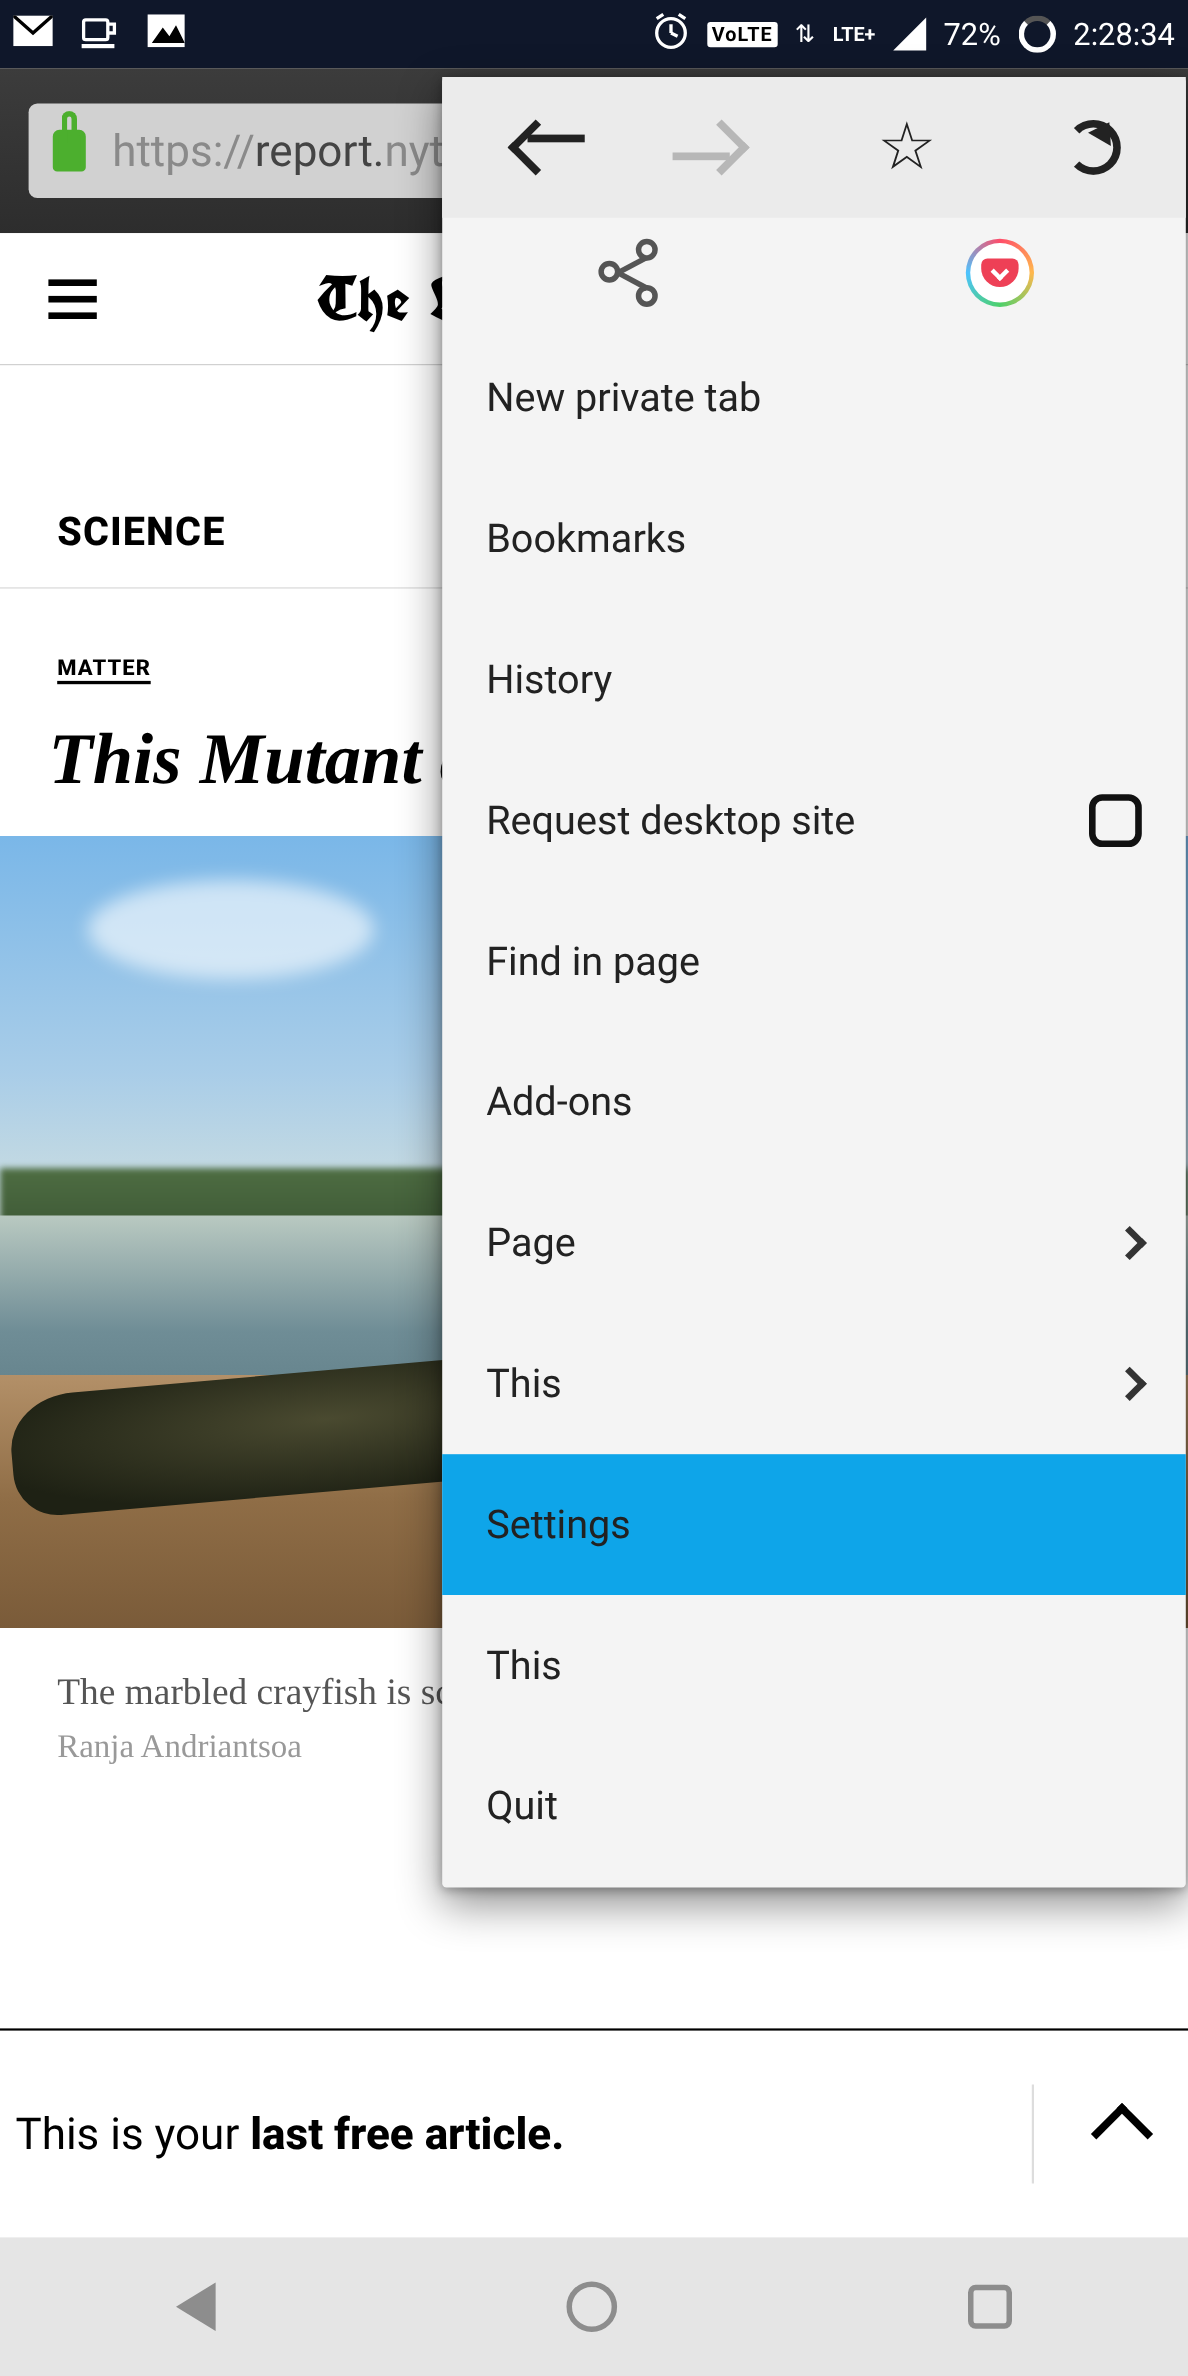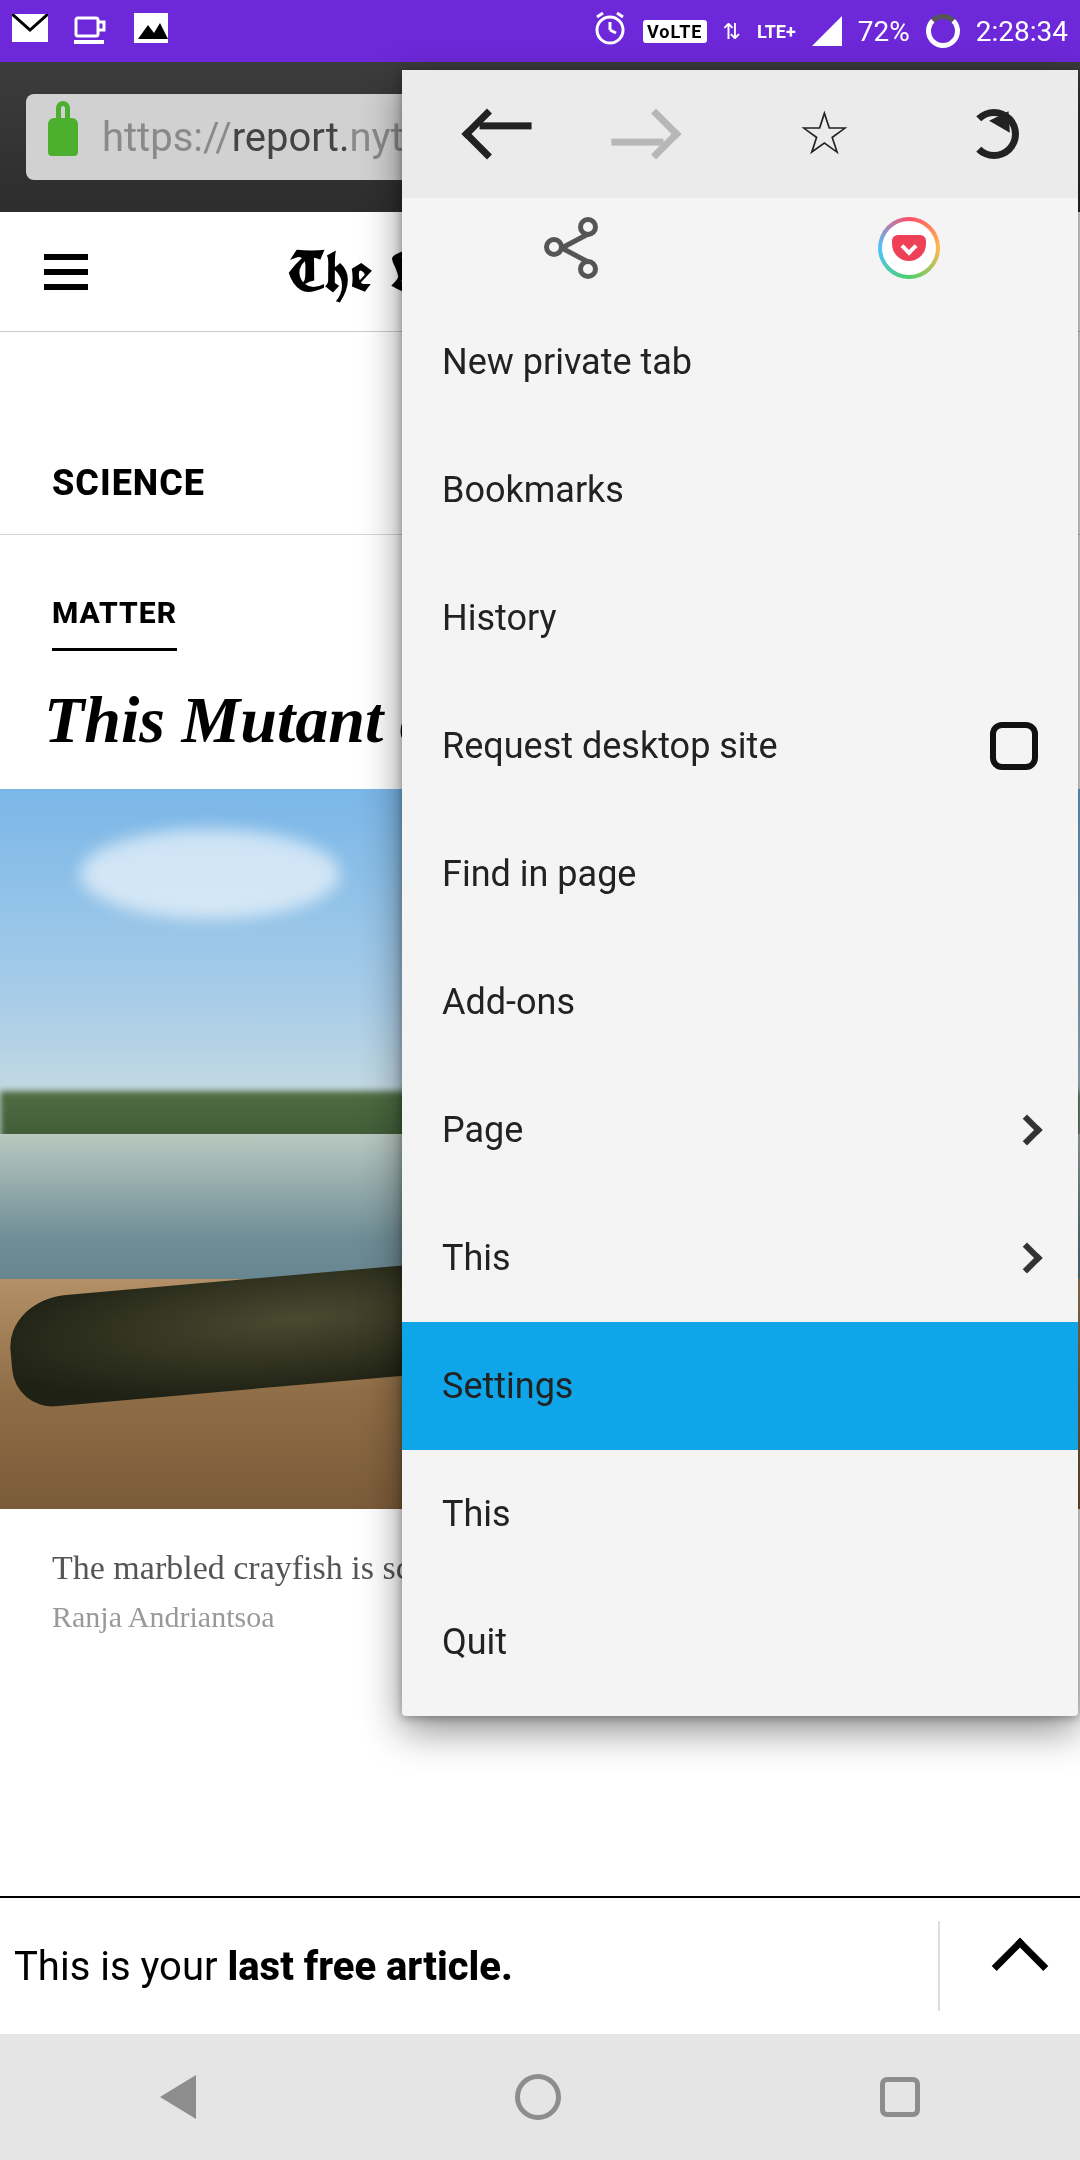--- a/index.html
+++ b/index.html
@@ -1,20 +1,20 @@
 <!DOCTYPE html>
 <html><head>
 <meta charset="utf-8">
 <style>
   * { box-sizing: border-box; margin: 0; padding: 0; }
   html, body { width: 1080px; height: 2160px; overflow: hidden; font-family: Roboto, Arial, sans-serif; background: #000; }
   .screen { width: 1080px; height: 2160px; position: relative; background: #fff; }
 
   
-  .status-bar { position: absolute; top:0; left:0; right:0; height:62px; background:#6d28d9; color:#fff; display:flex; align-items:center; padding:0 12px; font-size:28px; }
+  .status-bar { position: absolute; top:0; left:0; right:0; height:62px; background:#0f172a; color:#fff; display:flex; align-items:center; padding:0 12px; font-size:28px; }
   .status-left { display:flex; gap:26px; align-items:center; }
   .status-right { margin-left:auto; display:flex; gap:16px; align-items:center; }
   .tiny-badge { background:#fff; color:#000; font-size:18px; font-weight:700; padding:1px 4px; border-radius:3px; letter-spacing:1px; }
   .lte-txt { font-size:18px; font-weight:700; }
   .sig-tri { width:0; height:0; border-left:30px solid transparent; border-bottom:30px solid #fff; }
   .status-ring { width:34px; height:34px; border:5px solid #fff; border-top-color:#555; border-radius:50%; }
 
   
   .url-toolbar { position:absolute; top:62px; left:0; right:0; height:150px; background: linear-gradient(#3c3c3c,#2d2d2d); display:flex; align-items:center; padding:0 26px; }
   .url-field { flex:1; height:86px; background:#d1d1d1; border-radius:8px; display:flex; align-items:center; padding:0 22px; color:#8a8a8a; font-size:40px; gap:24px; }
@@ -23,36 +23,36 @@
   .url-strong { color:#444; }
 
   
   .page { position:absolute; top:212px; left:0; right:0; bottom:126px; background:#fff; overflow:hidden; }
   .site-header { height:120px; border-bottom:1px solid #ccc; display:flex; align-items:center; padding:0 44px; }
   .ham { display:flex; flex-direction:column; gap:9px; }
   .ham span { width:44px; height:6px; background:#000; }
   .nyt-logo { font-family: "UnifrakturCook","Old English Text MT","Times New Roman",serif; font-weight:700; font-size:56px; letter-spacing:2px; margin-left:200px; }
   .section-lbl { font-size:36px; font-weight:800; letter-spacing:1px; padding:130px 52px 30px; }
   .sect-div { border-bottom:1px solid #d5d5d5; margin-bottom:60px; }
-  .kicker { font-size:30px; font-weight:800; letter-spacing:1px; border-bottom:3px solid #000; display:inline-block; margin:0 52px 30px; padding-bottom:18px; }
+  .kicker { font-size:20px; font-weight:800; letter-spacing:1px; border-bottom:3px solid #000; display:inline-block; margin:0 52px 30px; padding-bottom:0; }
   .headline { font-family: Georgia, "Times New Roman", serif; font-weight:700; font-style:italic; font-size:66px; line-height:1.18; padding:0 44px 30px; }
   .hero-img { width:1080px; height:720px; position:relative; overflow:hidden; }
   .sky { position:absolute; inset:0; background:linear-gradient(#7ab7e8 0%, #a9cde8 30%, #cfdfe0 48%); }
   .trees { position:absolute; top:42%; left:0; right:0; height:70px; background:linear-gradient(#4e6d42,#3b5534); filter:blur(3px); }
   .water { position:absolute; top:48%; left:0; right:0; height:210px; background:linear-gradient(#b9c9c1,#6f8d96,#5c7a83); }
   .bank  { position:absolute; bottom:0; left:0; right:0; height:230px; background:linear-gradient(#b39068,#8f6d46,#7a5b39); }
   .crayfish { position:absolute; left:10px; bottom:120px; width:480px; height:110px; background:radial-gradient(ellipse at 60% 40%, #4a4a30 0%, #1e2114 80%); border-radius:60px 30px 30px 40px / 50px 30px 30px 40px; transform:rotate(-5deg); }
   .cloud { position:absolute; background:rgba(255,255,255,.6); border-radius:50%; filter:blur(8px); }
   .c1 { top:40px; left:80px; width:260px; height:90px; }
   .c2 { top:20px; left:420px; width:340px; height:120px; }
   .caption { font-family: Georgia,serif; font-size:34px; color:#555; line-height:1.45; padding:34px 52px 0; }
   .credit  { font-family: Georgia,serif; font-size:30px; color:#999; padding:8px 52px 0; }
 
   
-  .paywall { position:absolute; bottom:126px; left:0; right:0; height:138px; border-top:2px solid #000; background:#fff; display:flex; align-items:center; padding:0 30px 0 14px; font-size:40px; }
+  .paywall { position:absolute; bottom:126px; left:0; right:0; height:190px; border-top:2px solid #000; background:#fff; display:flex; align-items:center; padding:0 30px 0 14px; font-size:40px; }
   .paywall .divider { width:2px; height:90px; background:#ddd; margin-left:auto; margin-right:60px; }
   .chev-up { width:40px; height:40px; border-left:7px solid #000; border-top:7px solid #000; transform:rotate(45deg); margin-right:10px; }
   .pw-text b { font-weight:800; }
 
   
   .navbar { position:absolute; bottom:0; left:0; right:0; height:126px; background:#e5e5e5; display:flex; align-items:center; justify-content:space-around; }
   .nav-tri { width:0;height:0;border-top:22px solid transparent;border-bottom:22px solid transparent;border-right:36px solid #8d8d8d; }
   .nav-circ { width:46px;height:46px;border:5px solid #8d8d8d;border-radius:50%; }
   .nav-sq { width:40px;height:40px;border:5px solid #8d8d8d;border-radius:7px; }
 

